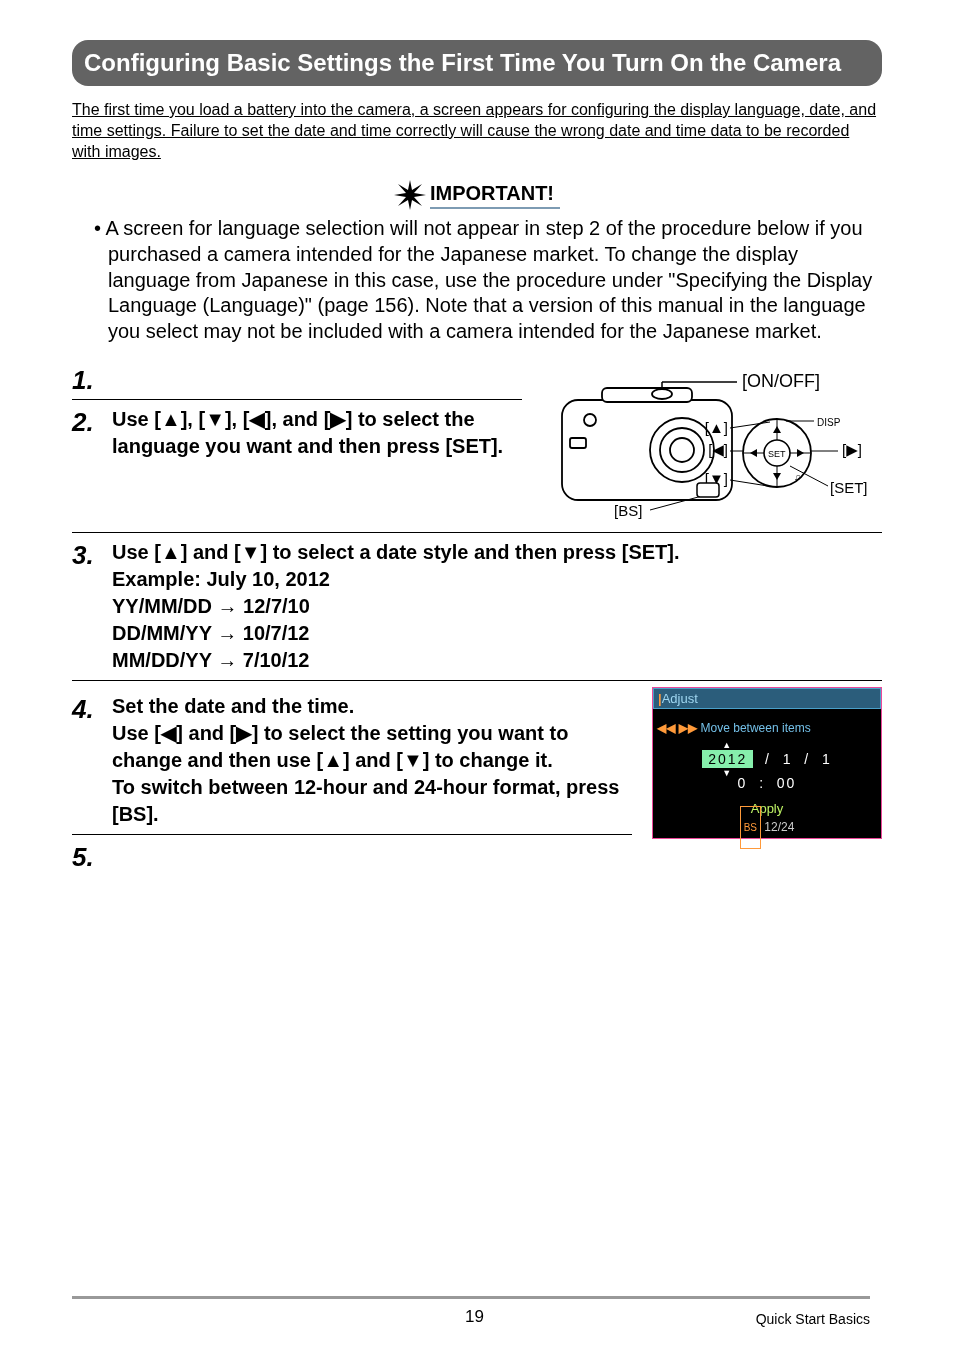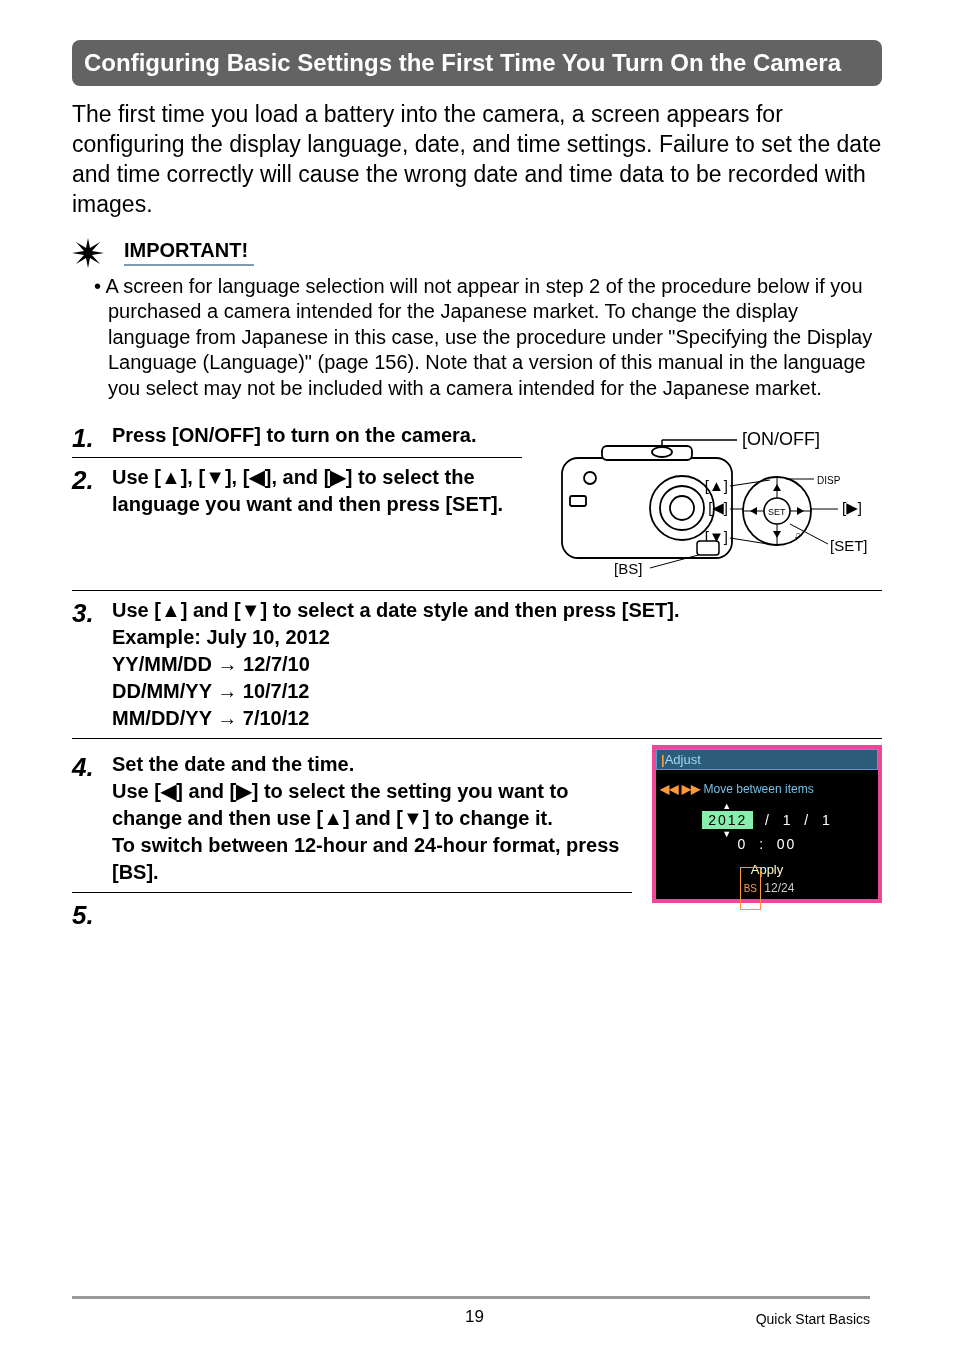--- a/index.html
+++ b/index.html
@@ -14,34 +14,36 @@
     padding: 40px 72px 30px 72px;
     position: relative;
     min-height: 1357px;
   }
   .section-heading {
     background: #636363;
     color: #fff;
     font-size: 24px;
     font-weight: bold;
     padding: 8px 12px;
-    border-radius: 8px;
+    border-radius: 16px;
     line-height: 1.25;
   }
   .intro-text {
-    font-size: 23px;
+    font-size: 16px;
     line-height: 1.3;
     margin: 14px 0 18px 0;
+    text-decoration: underline;
   }
   .important-row {
     display: flex;
     align-items: center;
-    gap: 20px;
+    gap: 4px;
     margin-top: 8px;
     margin-bottom: 6px;
+    justify-content: center;
   }
   .starburst {
     flex: 0 0 auto;
   }
   .important-label {
     font-size: 20px;
     font-weight: bold;
     border-bottom: 2px solid #7d9bb3;
     padding-bottom: 2px;
     padding-right: 6px;
@@ -119,21 +121,21 @@
   }
   .footer-label {
     font-size: 14px;
     text-align: right;
   }
   .adjust-screen {
     width: 230px;
     background: #000;
     color: #fff;
     font-size: 13px;
-    border: 4px solid #ec4899;
+    border: 1px solid #ec4899;
     flex: 0 0 auto;
   }
   .adjust-title {
     background: #2b5d7b;
     padding: 2px 4px;
     border: 1px solid #4aa0c9;
   }
   .adjust-title span.t { color: #ff9a3a; font-weight: bold;}
   .adjust-sub {
     padding: 12px 4px;
@@ -144,21 +146,21 @@
   .adjust-date-row, .adjust-time-row {
     text-align: center;
     padding: 4px 0;
     font-size: 14px;
     letter-spacing: 2px;
   }
   .adjust-date-row .sel { background: #86efac; color:#000; padding:1px 6px; position: relative;}
   .adjust-apply {
     text-align: center;
     padding: 6px 0 2px 0;
-    color: #fef9c3;
+    color: #bef264;
   }
   .adjust-bs {
     text-align: center;
     font-size: 12px;
     padding: 2px 0 4px 0;
     color: #ccc;
   }
   .adjust-bs .bs { color: #ff9a3a; border:1px solid #ff9a3a; padding:15px 3px; font-size:10px;}
   .up-dn-marks { display:block; font-size:9px; line-height:8px; color:#fff;}
 </style>
@@ -180,23 +182,20 @@
     <span class="important-label">IMPORTANT!</span>
   </div>
   <div class="important-body">• A screen for language selection will not appear in step 2 of the procedure below if you purchased a camera intended for the Japanese market. To change the display language from Japanese in this case, use the procedure under "Specifying the Display Language (Language)" (page 156). Note that a version of this manual in the language you select may not be included with a camera intended for the Japanese market.</div>
 
   <div class="steps-area">
 
     <div class="two-col">
       <div class="col-left">
         <div class="step-row first">
           <div class="step-num">1.</div>
-          <div class="step-content">
-            <span class="step-title">Press [ON/OFF] to turn on the camera.</span>
-          </div>
         </div>
 
         <div class="step-row">
           <div class="step-num">2.</div>
           <div class="step-content">
             <span class="step-title">Use [▲], [▼], [◀], and [▶] to select the language you want and then press [SET].</span>
           </div>
         </div>
       </div>
 

